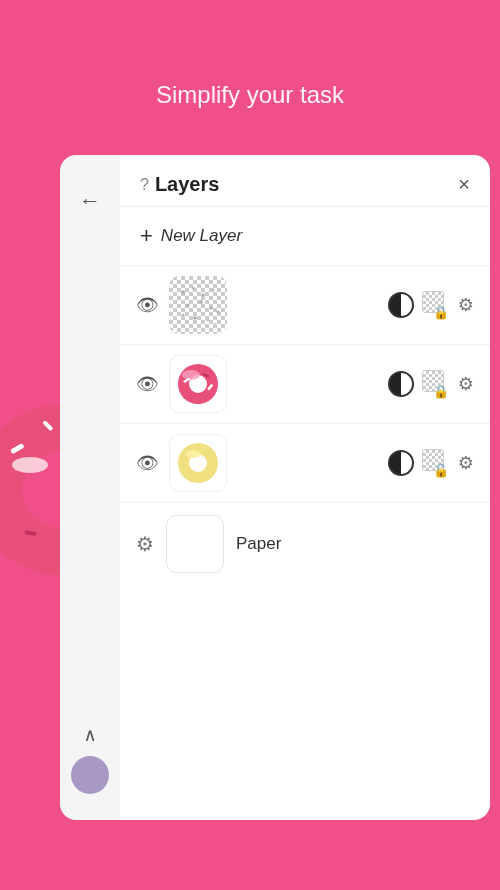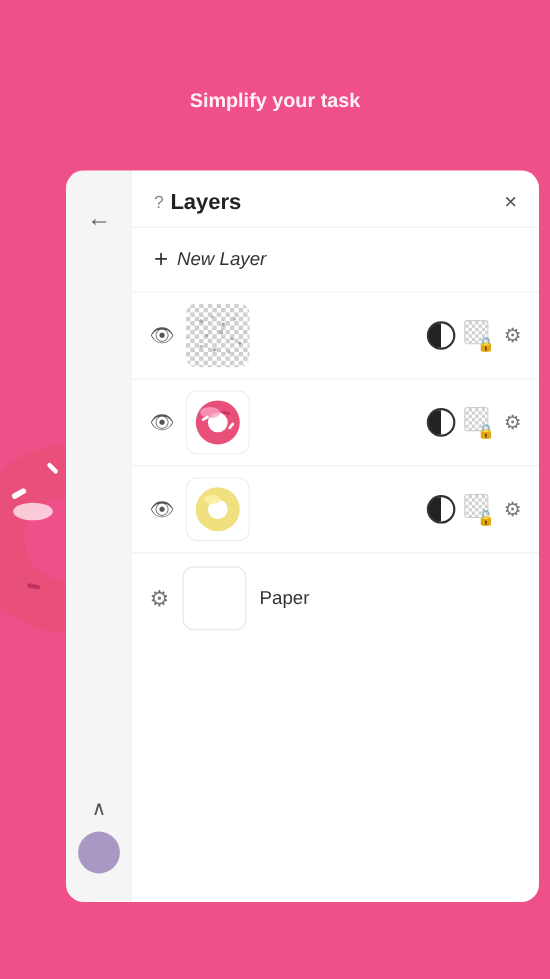--- a/index.html
+++ b/index.html
@@ -18,22 +18,22 @@
       padding: 40px 20px 20px;
       color: white;
     }
     .header-title {
       font-size: 32px;
       font-weight: 700;
       color: white;
       margin-bottom: 4px;
     }
     .header-subtitle {
-      font-size: 18px;
-      font-weight: 700;
+      font-size: 24px;
+      font-weight: 400;
       color: white;
       opacity: 0.92;
     }
 
     
     .panel-container {
       position: absolute;
       top: 155px;
       left: 60px;
       right: 10px;

